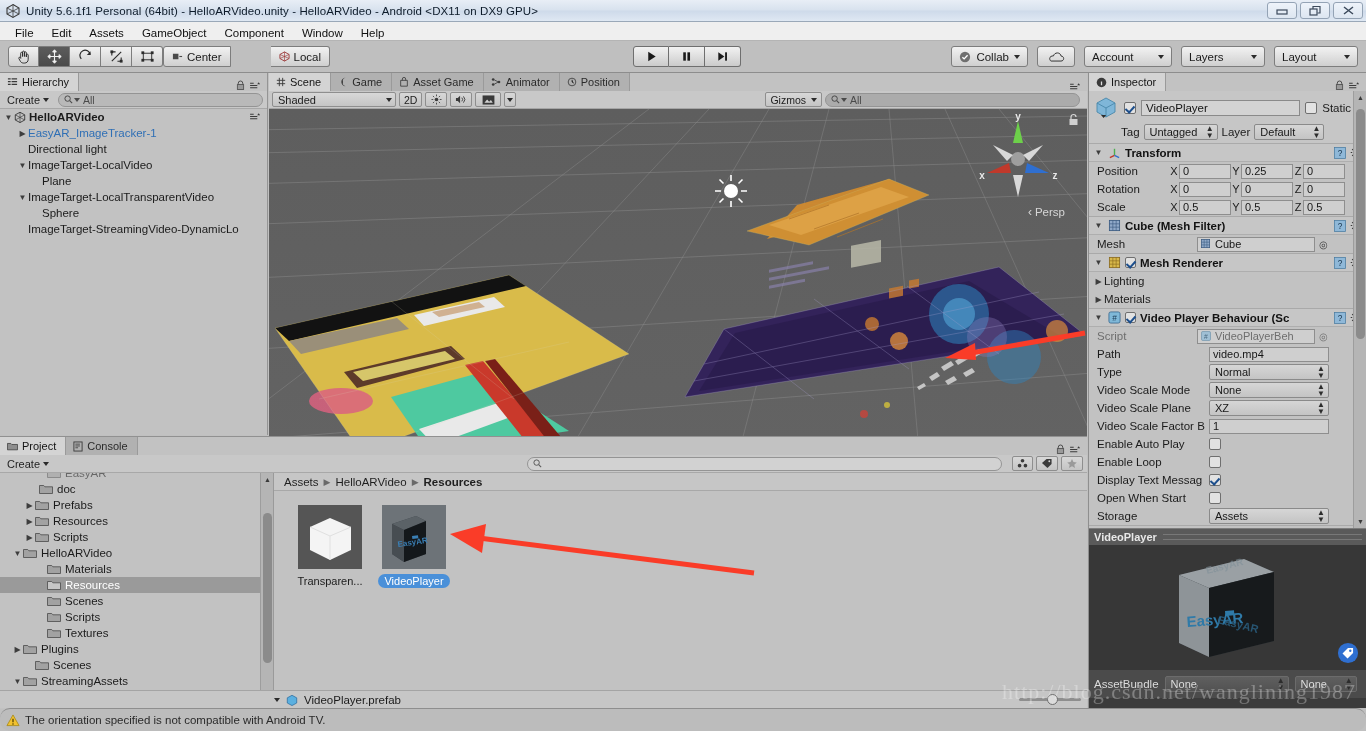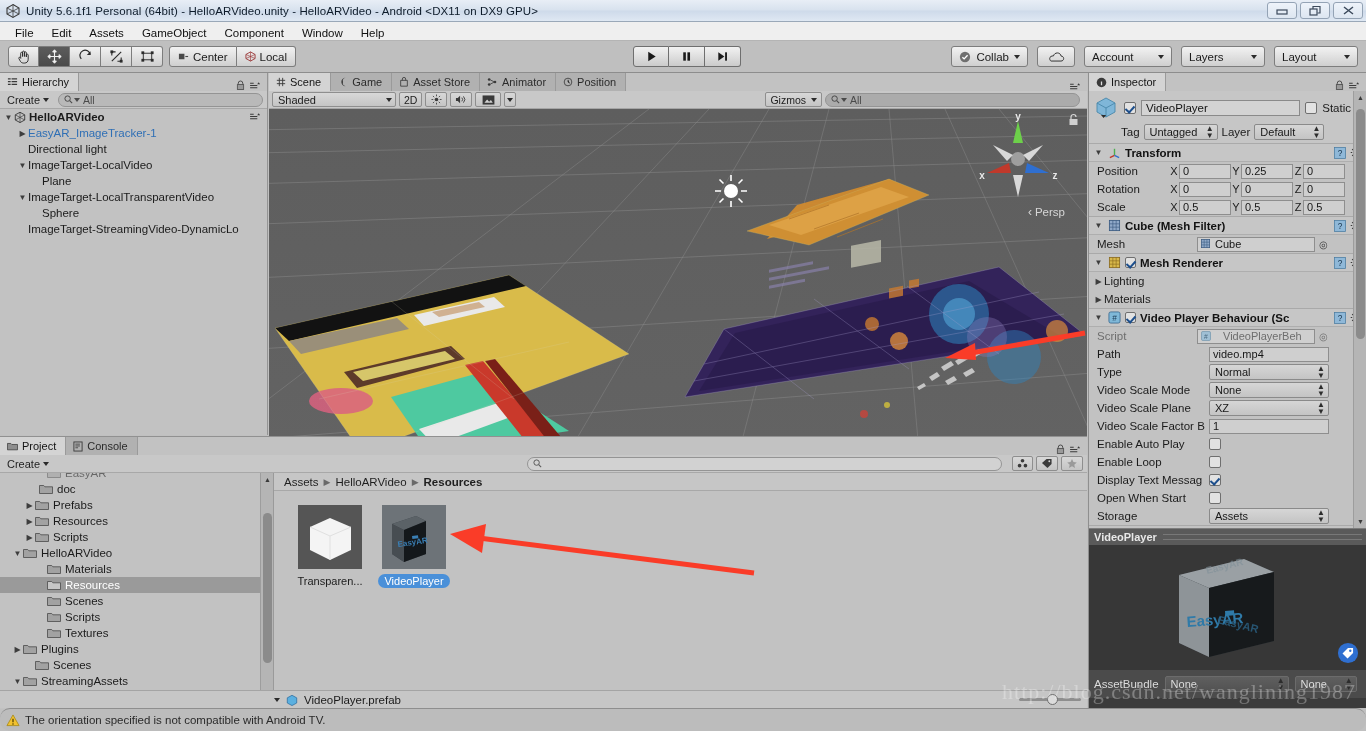--- a/index.html
+++ b/index.html
@@ -52,21 +52,21 @@
     background: linear-gradient(to bottom,#f2f2f2,#cfcfcf);
     border: 1px solid #7d7d7d; border-left-width: 0;
     display: flex; align-items: center; justify-content: center;
   }
   .tbtn:first-child { border-left-width: 1px; border-radius: 3px 0 0 3px; }
   .tbtn:last-child { border-radius: 0 3px 3px 0; }
   .tbtn.active { background: linear-gradient(to bottom,#5c5c5c,#4a4a4a); }
   .tbtn.active svg path, .tbtn.active svg rect, .tbtn.active svg circle,
   .tbtn.active svg polygon, .tbtn.active svg line { stroke: #f0f0f0 !important; fill: #f0f0f0; }
 
-  .pivot-group { display: flex; margin-left: 6px; }
+  .pivot-group { display: flex; margin-left: 0; gap: 40px; }
   .pivot-btn {
     height: 21px; padding: 0 8px;
     background: linear-gradient(to bottom,#f2f2f2,#cfcfcf);
     border: 1px solid #7d7d7d; border-left-width: 0;
     display: flex; align-items: center; gap: 4px;
     font-size: 11.5px; color: #1a1a1a;
   }
   .pivot-btn:first-child { border-left-width: 1px; border-radius: 3px 0 0 3px; }
   .pivot-btn:last-child { border-radius: 0 3px 3px 0; }
 
@@ -495,21 +495,21 @@
         <svg width="10" height="10" viewBox="0 0 12 12">
             <path d="M9 1A5 5 0 109 11 4 4 0 016 6 4 4 0 019 1z" fill="#3a3a3a"></path>
           </svg>
         <span>Game</span>
       </div>
       <div class="ptab">
         <svg width="10" height="10" viewBox="0 0 12 12">
             <path d="M2 4h8v7H2z" fill="none" stroke="#3a3a3a" stroke-width="1"></path>
             <path d="M4 4V2.5a2 2 0 014 0V4" fill="none" stroke="#3a3a3a" stroke-width="1"></path>
           </svg>
-        <span>Asset Store</span>
+        <span>Asset Game</span>
       </div>
       <div class="ptab">
         <svg width="11" height="10" viewBox="0 0 13 12">
             <circle cx="2.5" cy="3" r="1.6" fill="#3a3a3a"></circle>
             <circle cx="2.5" cy="9" r="1.6" fill="#3a3a3a"></circle>
             <circle cx="9.5" cy="6" r="1.6" fill="#3a3a3a"></circle>
             <path d="M4 3.6l4.2 2M4 8.4l4.2-2" stroke="#3a3a3a" stroke-width="1"></path>
           </svg>
         <span>Animator</span>
       </div>
@@ -1151,21 +1151,21 @@
               <text x="6.5" y="10" font-size="9" font-family="Liberation Sans, sans-serif" fill="#16324a" text-anchor="middle">?</text>
             </svg>
           <svg width="12" height="12" viewBox="0 0 13 13">
               <circle cx="6" cy="6" r="2.2" fill="none" stroke="#3a3a3a" stroke-width="1.2"></circle>
               <path d="M6 0.8v1.6M6 9.6v1.6M0.8 6h1.6M9.6 6h1.6M2.3 2.3l1.2 1.2M8.5 8.5l1.2 1.2M9.7 2.3L8.5 3.5M3.5 8.5L2.3 9.7" stroke="#3a3a3a" stroke-width="1.1"></path>
             </svg>
         </span>
       </div>
       <div class="prow">
         <span class="plabel" style="color:#6e6e6e;">Script</span>
-        <div class="num-f" style="width:118px;gap:12px;margin-left:28px;color:#6e6e6e;">
+        <div class="num-f" style="width:118px;gap:4px;margin-left:28px;color:#6e6e6e;">
           <svg width="10" height="10" viewBox="0 0 11 11">
               <rect x="0.5" y="0.5" width="10" height="10" rx="1.6" fill="#9fbfd4" stroke="#6a8fa8" stroke-width="0.7"></rect>
               <text x="5.5" y="8.4" font-size="7.5" font-family="Liberation Sans, sans-serif" fill="#4a6a80" text-anchor="middle">#</text>
             </svg>
           <span>VideoPlayerBeh</span>
         </div>
         <span style="margin-left:4px;font-size:10px;color:#6e6e6e;">◎</span>
       </div>
       <div class="prow">
         <span class="plabel wide">Path</span>

